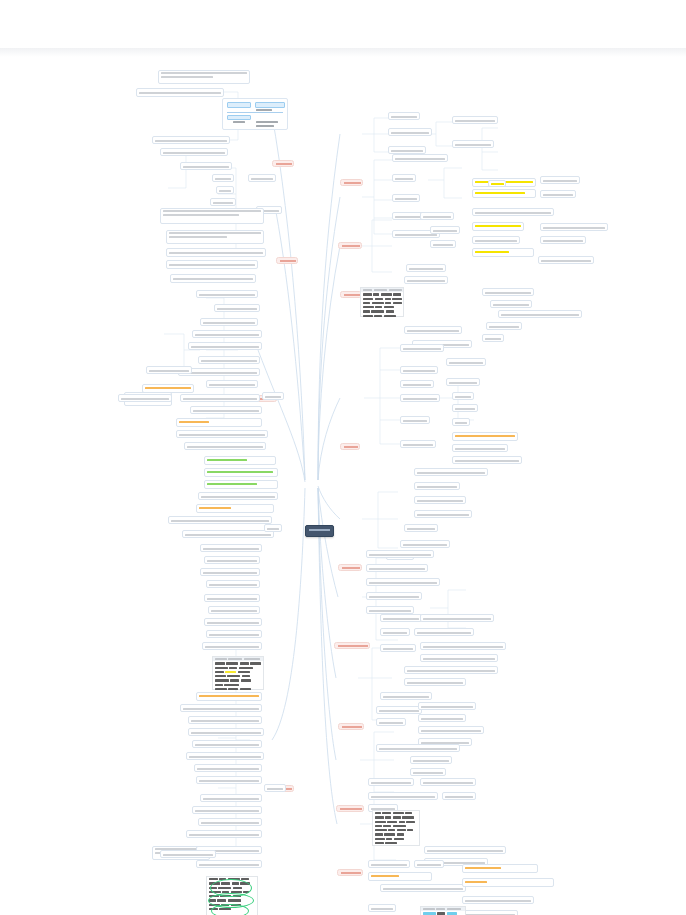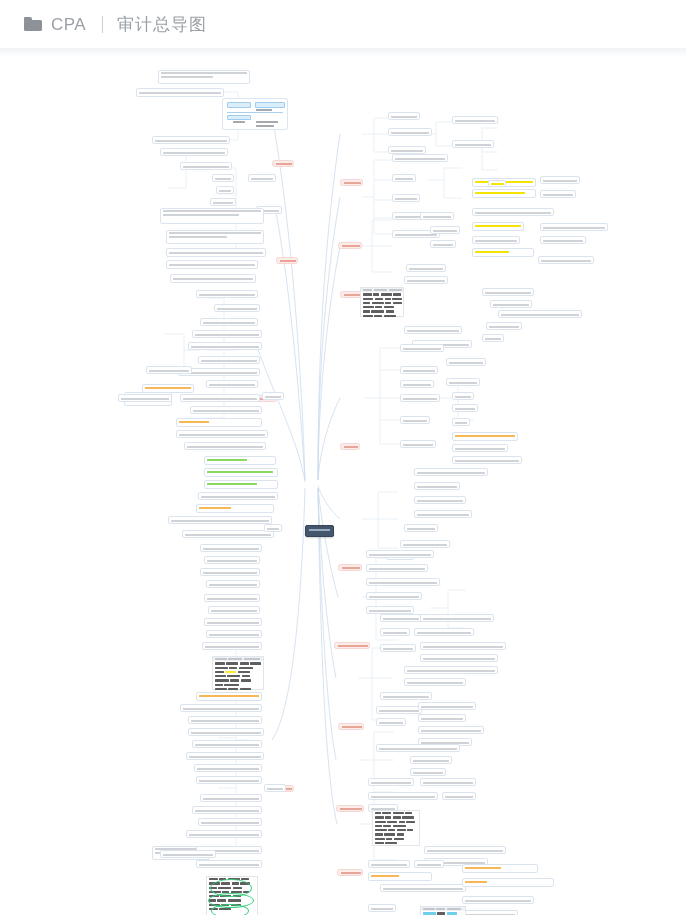--- a/index.html
+++ b/index.html
@@ -93,29 +93,20 @@
   .circle-ann{
     position:absolute;border:1.4px solid #3ad07f;border-radius:50%;
     background:transparent;
   }
 </style>
 </head>
 <body>
 
 <div class="app">
 
-  <div class="header">
-    <span class="folder-icon">
-      <span class="tab"></span>
-        <span class="body"></span>
-    </span>
-    <span class="crumb-text">CPA</span>
-    <span class="crumb-sep"></span>
-    <span class="doc-title">审计总导图</span>
-  </div>
   <div class="header-shadow"></div>
 
   <div class="canvas">
     <div class="map-layer">
 
       <svg class="edges" viewBox="0 0 686 867">
         <g fill="none" stroke="#ccdcec" stroke-width="0.8">
 
           <path d="M318,432 C318,330 322,210 340,86"></path>
           <path d="M318,432 C318,340 324,240 340,149"></path>

